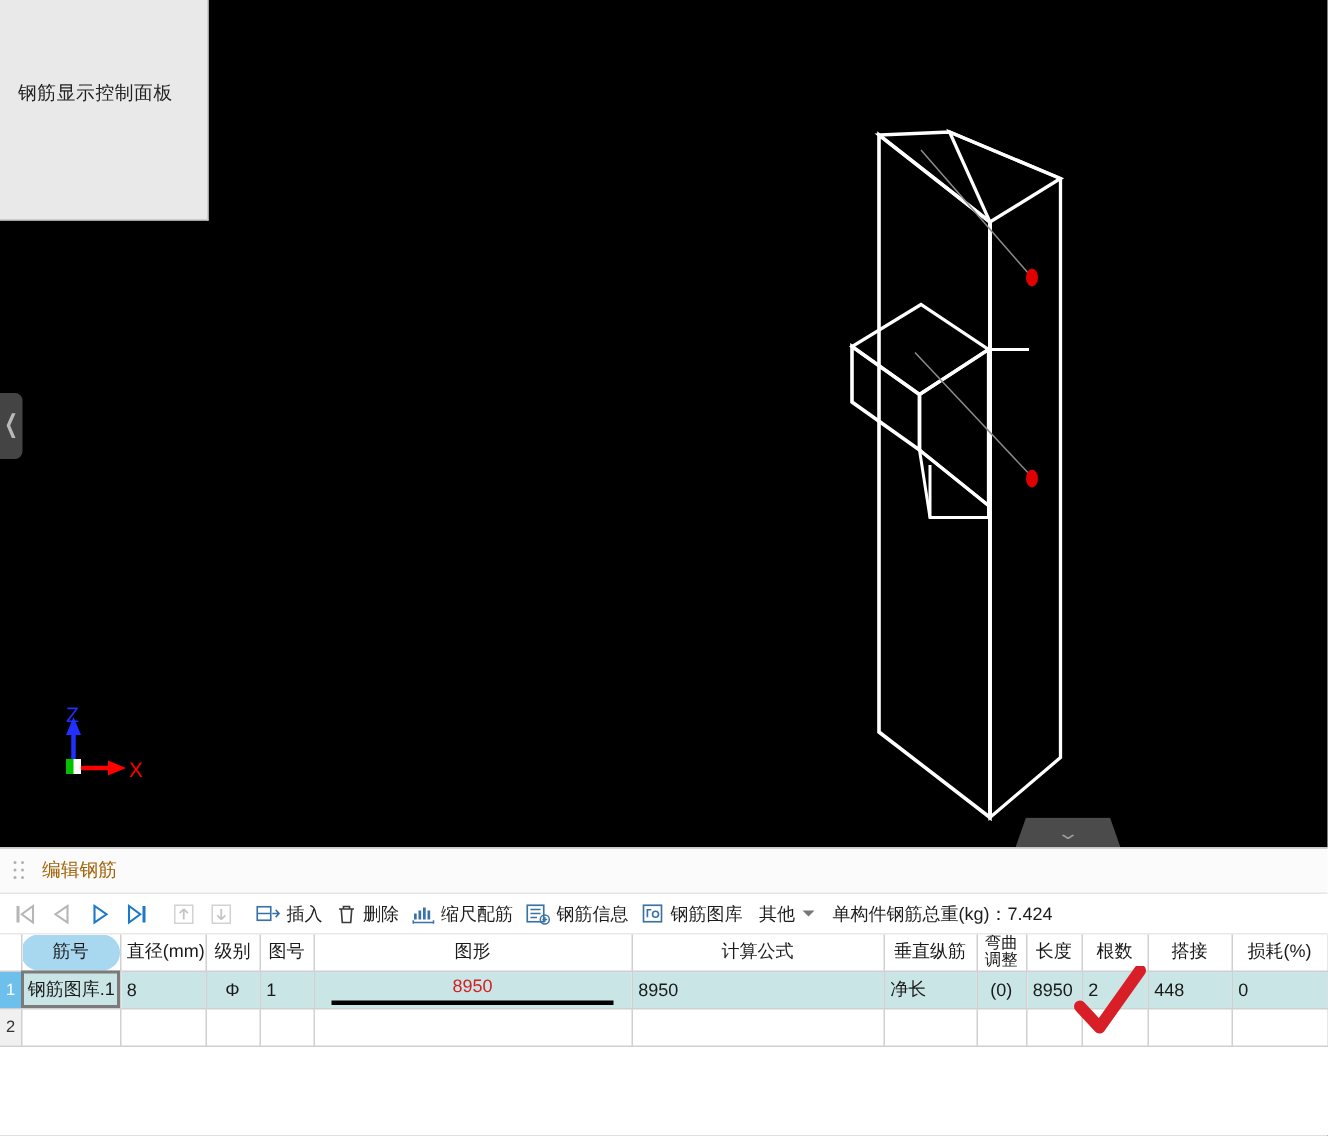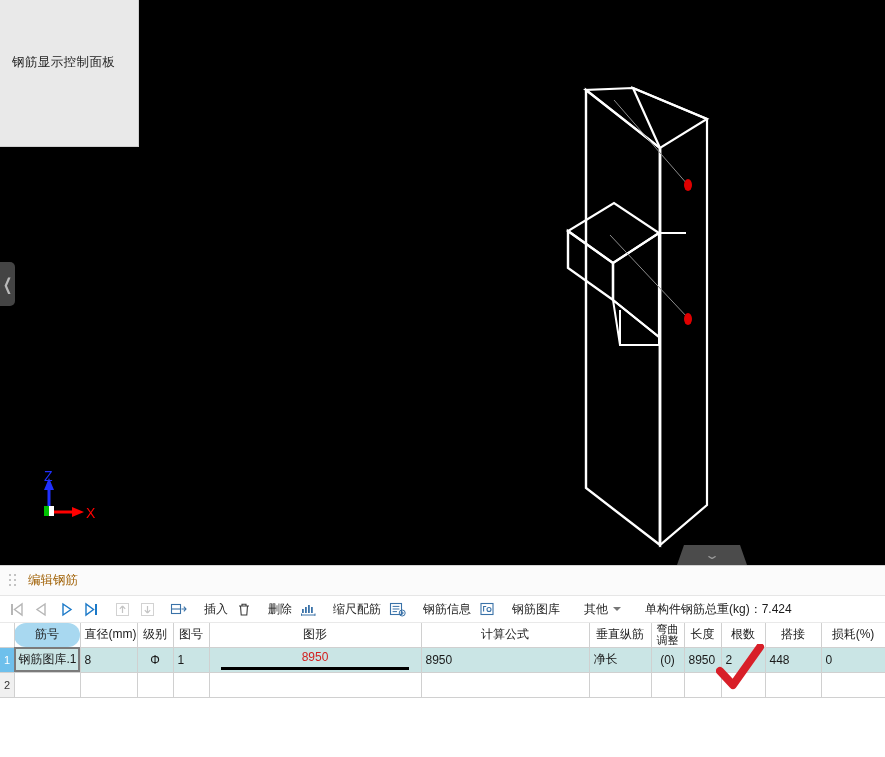--- a/index.html
+++ b/index.html
@@ -139,25 +139,25 @@
   }
   .tb-btn {
     display: inline-flex; align-items: center;
     height: 23px;
     padding: 0 4px;
     cursor: pointer;
     color: #1d1d1d;
     font-size: 12px;
   }
   .tb-btn svg { display: block; }
-  .tb-btn .lbl { margin-left: 16px; }
+  .tb-btn .lbl { margin-left: 3px; }
   .tb-sep { width: 6px; }
   #total-weight {
     font-size: 12px; color: #1d1d1d;
-    margin-left: 20px;
+    margin-left: 8px;
   }
   .caret-dn {
     display: inline-block;
     width: 0; height: 0;
     border-left: 4px solid transparent;
     border-right: 4px solid transparent;
     border-top: 4px solid #777;
     margin-left: 5px;
   }
 

